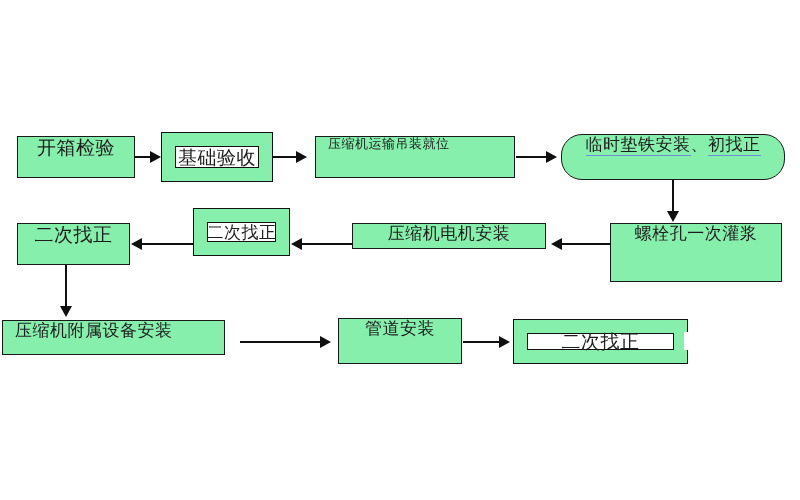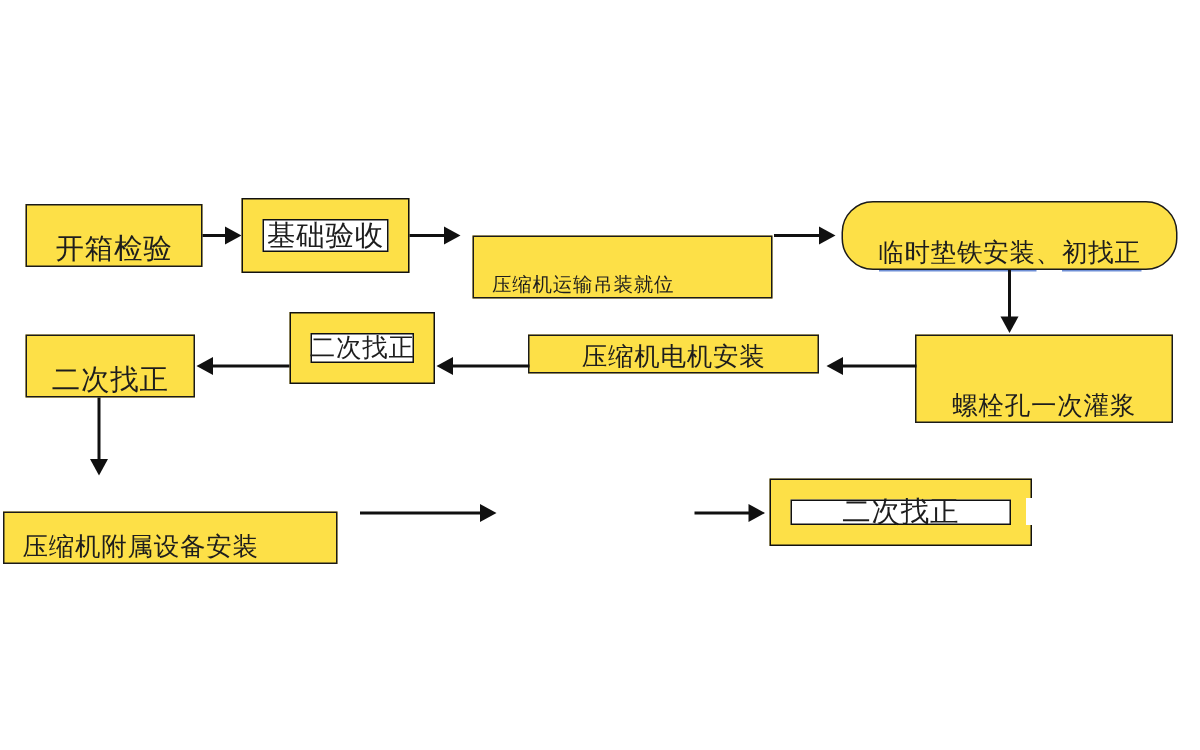--- a/index.html
+++ b/index.html
@@ -20,24 +20,24 @@
     left: 0;
     top: 0;
     width: 800px;
     height: 500px;
   }
 
   
   .node {
     position: absolute;
     box-sizing: border-box;
-    background: #fde047;
+    background: #86efac;
     border: 1.6px solid #1a1a1a;
     display: flex;
-    align-items: flex-end;
+    align-items: flex-start;
     justify-content: center;
     color: #1d1d1d;
     letter-spacing: 0.5px;
     line-height: 1.1;
     white-space: nowrap;
   }
 
   
   .node.double {
     border: 1.8px solid #111111;
@@ -54,21 +54,20 @@
     background: #ffffff;
   }
 
   .t-lg { font-size: 19px; }
   .t-md { font-size: 17px; }
   .t-sm { font-size: 13px; }
 
   .left-text {
     justify-content: flex-start;
     padding-left: 12px;
-    margin-top: 21px;
   }
 
   
   .link {
     color: #1d1d1d;
     border-bottom: 1.6px solid #6f8fd6;
     padding-bottom: 1px;
   }
   .plain { color: #1d1d1d; }
 
@@ -176,20 +175,23 @@
   <div class="vline" style="left:65px; top:265px; height:44px;"></div>
   <div class="arrow down" style="left:60px; top:306px;"></div>
 
   <div class="node t-md left-text" style="left:2px; top:320px; width:223px; height:35px;">
     <span>压缩机附属设备安装</span>
   </div>
 
   <div class="hline" style="left:240px; top:341px; width:82px;"></div>
   <div class="arrow right" style="left:320px; top:336px;"></div>
 
+  <div class="node t-md" style="left:338px; top:318px; width:124px; height:46px;">
+    <span>管道安装</span>
+  </div>
 
   <div class="hline" style="left:463px; top:341px; width:38px;"></div>
   <div class="arrow right" style="left:499px; top:336px;"></div>
 
   <div class="node double t-lg" style="left:513px; top:319px; width:175px; height:45px;">
     <span class="inner">
       <span>二次找正</span>
     </span>
   </div>
   <div class="edge-nick" style="left:684px; top:332px;"></div>

